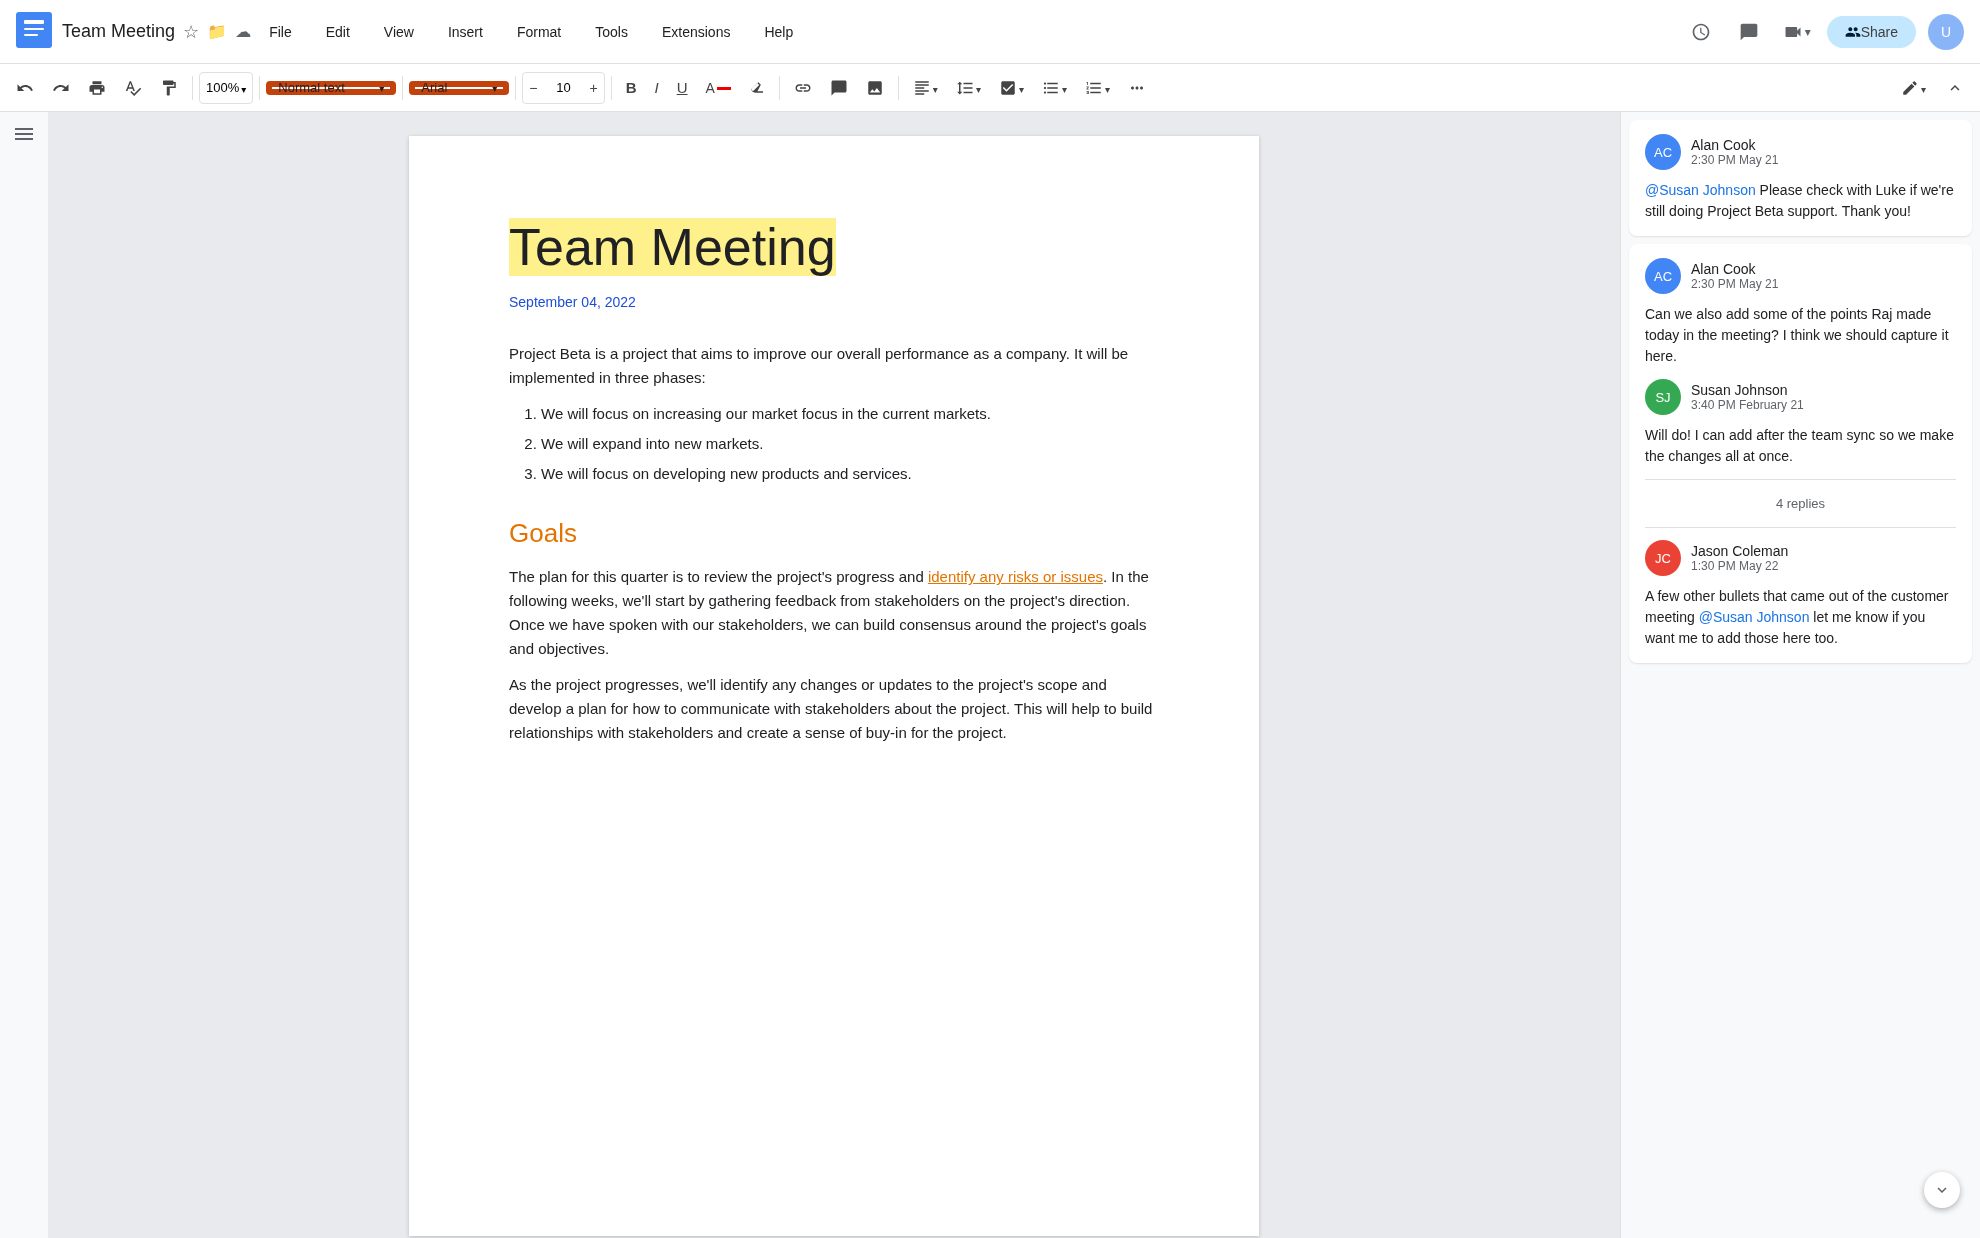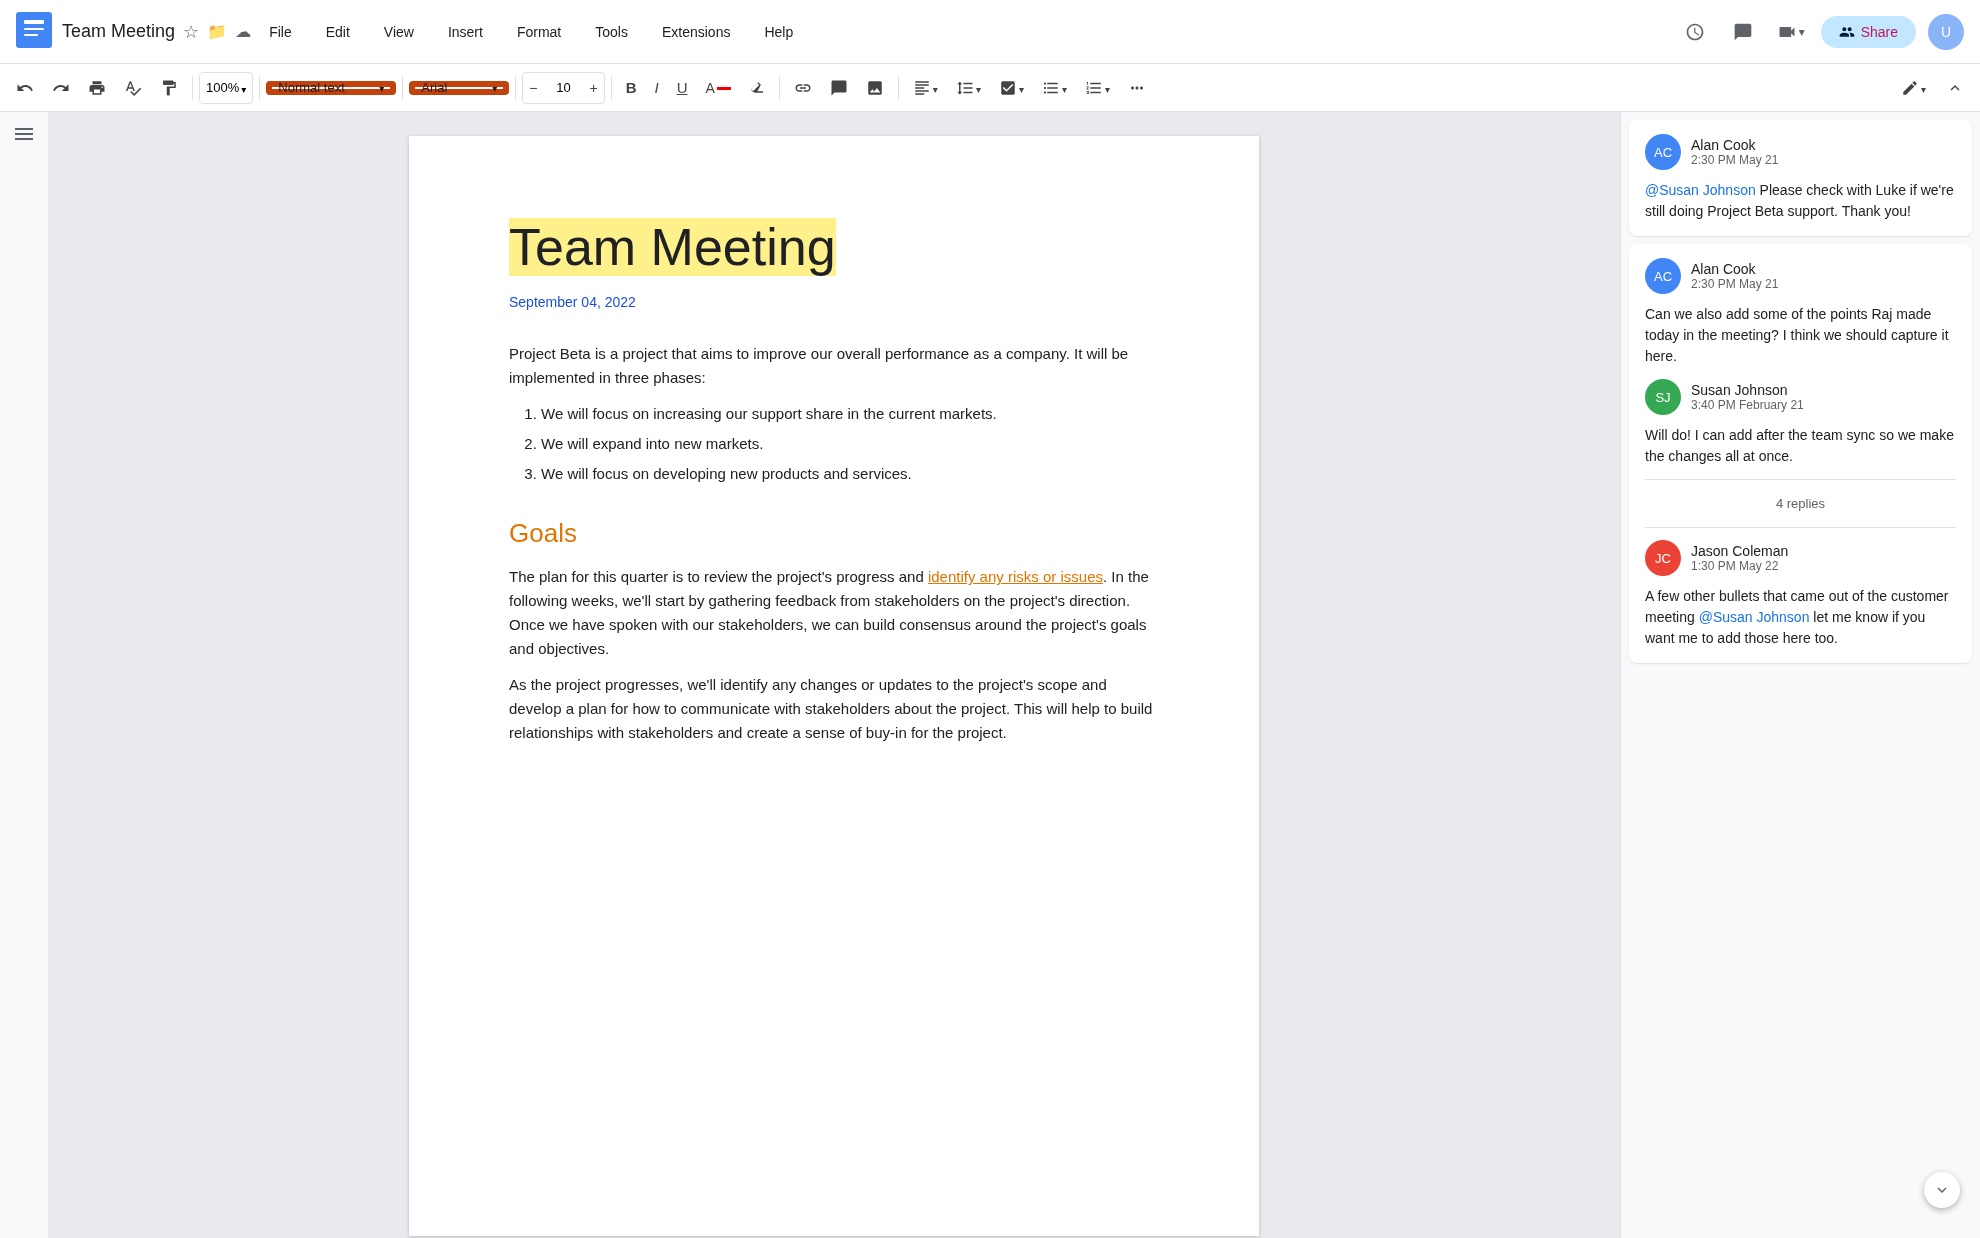--- a/index.html
+++ b/index.html
@@ -28,23 +28,23 @@
       font-size: 14px; color: #202124; padding: 6px 10px; border-radius: 4px; cursor: pointer;
     }
     .top-right {
       margin-left: auto; display: flex; align-items: center; gap: 12px;
     }
     .icon-btn {
       width: 36px; height: 36px; border-radius: 50%; display: flex; align-items: center; justify-content: center;
       cursor: pointer; color: #5f6368; font-size: 18px;
     }
     .share-btn {
-      background: #c2e7ff; color: #be185d; border: none; border-radius: 20px;
+      background: #c2e7ff; color: #404040; border: none; border-radius: 20px;
       padding: 8px 18px; font-size: 14px; font-weight: 500; cursor: pointer;
-      display: flex; align-items: center; gap: 6px;
+      display: flex; align-items: center; 
     }
     .avatar {
       width: 36px; height: 36px; border-radius: 50%; background: #8ab4f8;
       display: flex; align-items: center; justify-content: center; color: white; font-size: 14px; font-weight: 500;
       overflow: hidden; flex-shrink: 0;
     }
 
     
     .toolbar {
       display: flex; align-items: center; background: #fff;
@@ -380,21 +380,21 @@
       <div class="doc-title-wrap">
         <h1>
           <span class="doc-title-h1">Team Meeting</span>
         </h1>
       </div>
       <p class="doc-date">September 04, 2022</p>
 
       <div class="doc-body">
         <p>Project Beta is a project that aims to improve our overall performance as a company. It will be implemented in three phases:</p>
         <ol>
-          <li>We will focus on increasing our support share in the current markets.</li>
+          <li>We will focus on increasing our market focus in the current markets.</li>
           <li>We will expand into new markets.</li>
           <li>We will focus on developing new products and services.</li>
         </ol>
       </div>
 
       <h2 class="doc-section-title">Goals</h2>
       <div class="doc-body">
         <p>
           <span>The plan for this quarter is to review the project's progress and </span><span class="highlight-text">identify any risks or issues</span><span>. In the following weeks, we'll start by gathering feedback from stakeholders on the project's direction. Once we have spoken with our stakeholders, we can build consensus around the project's goals and objectives.</span>
         </p>

